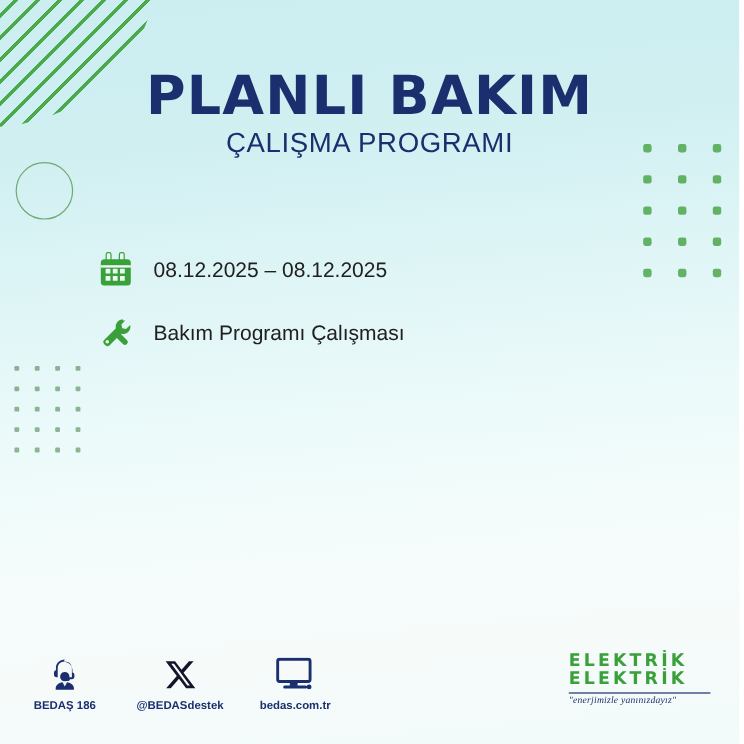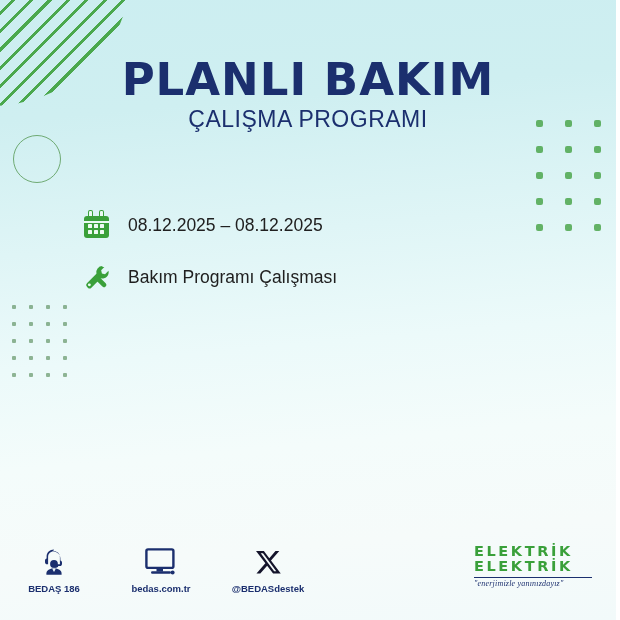--- a/index.html
+++ b/index.html
@@ -106,21 +106,21 @@
 
   
   .tools{position:absolute;left:0;top:2px;width:30px;height:29px;}
 
   
   .pin{position:absolute;left:4px;top:2px;width:22px;height:30px;}
 
   
   #footer-contacts{
     position:absolute;left:18px;top:546px;
-    display:flex;align-items:flex-end;gap:35px;
+    display:flex;align-items:flex-end;gap:24px;
   }
   .contact{width:72px;display:flex;flex-direction:column;align-items:center;gap:5px;}
   .contact .cico{height:32px;display:flex;align-items:center;justify-content:center;}
   .contact .clab{
     font-size:9.5px;font-weight:bold;color:#1b2f6e;white-space:nowrap;
     font-family:"Liberation Sans", sans-serif;
   }
 
   
   #brand{
@@ -246,37 +246,37 @@
             <path d="M15 21.3c-4.2 0-7.6 2.3-7.6 5.1v1.4h15.2v-1.4c0-2.8-3.4-5.1-7.6-5.1z"></path>
             <path d="M13.1 21.6 15 25.0l1.9-3.4-1.9-0.4z" fill="#eef8fa"></path>
           </g>
         </svg>
       </span>
       <span class="clab">BEDAŞ 186</span>
     </div>
 
     <div class="contact">
       <span class="cico">
+        <svg width="27" height="27" viewBox="0 0 24 24" xmlns="http://www.w3.org/2000/svg">
+          <path d="M18.2 1.8h3.4l-7.4 8.5 8.7 11.5h-6.8l-5.3-7-6.1 7H1.3l7.9-9.1L0.9 1.8h7l4.8 6.4 5.5-6.4zm-1.2 18h1.9L7.1 3.7H5.1l11.9 16.1z" fill="#14142b"></path>
+        </svg>
+      </span>
+      <span class="clab">@BEDASdestek</span>
+    </div>
+
+    <div class="contact">
+      <span class="cico">
         <svg width="32" height="28" viewBox="0 0 32 28" xmlns="http://www.w3.org/2000/svg">
           <rect x="1.4" y="1.4" width="27" height="18.5" rx="1.6" fill="none" stroke="#1b2f6e" stroke-width="2.4"></rect>
           <rect x="11.5" y="20.3" width="6.5" height="3.3" fill="#1b2f6e"></rect>
           <rect x="6.0" y="23.2" width="20" height="2.6" rx="1.3" fill="#1b2f6e"></rect>
           <circle cx="27.6" cy="24.4" r="2.0" fill="#1b2f6e"></circle>
         </svg>
       </span>
       <span class="clab">bedas.com.tr</span>
-    </div>
-
-    <div class="contact">
-      <span class="cico">
-        <svg width="27" height="27" viewBox="0 0 24 24" xmlns="http://www.w3.org/2000/svg">
-          <path d="M18.2 1.8h3.4l-7.4 8.5 8.7 11.5h-6.8l-5.3-7-6.1 7H1.3l7.9-9.1L0.9 1.8h7l4.8 6.4 5.5-6.4zm-1.2 18h1.9L7.1 3.7H5.1l11.9 16.1z" fill="#14142b"></path>
-        </svg>
-      </span>
-      <span class="clab">@BEDASdestek</span>
     </div>
 
   </div>
 
   <div id="brand">
     <div class="brand-line" id="brand-l2">ELEKTRİK</div>
     <div class="brand-line" id="brand-l3">ELEKTRİK</div>
     <div id="brand-rule"></div>
     <div id="brand-tag">"enerjimizle yanınızdayız"</div>
   </div>

